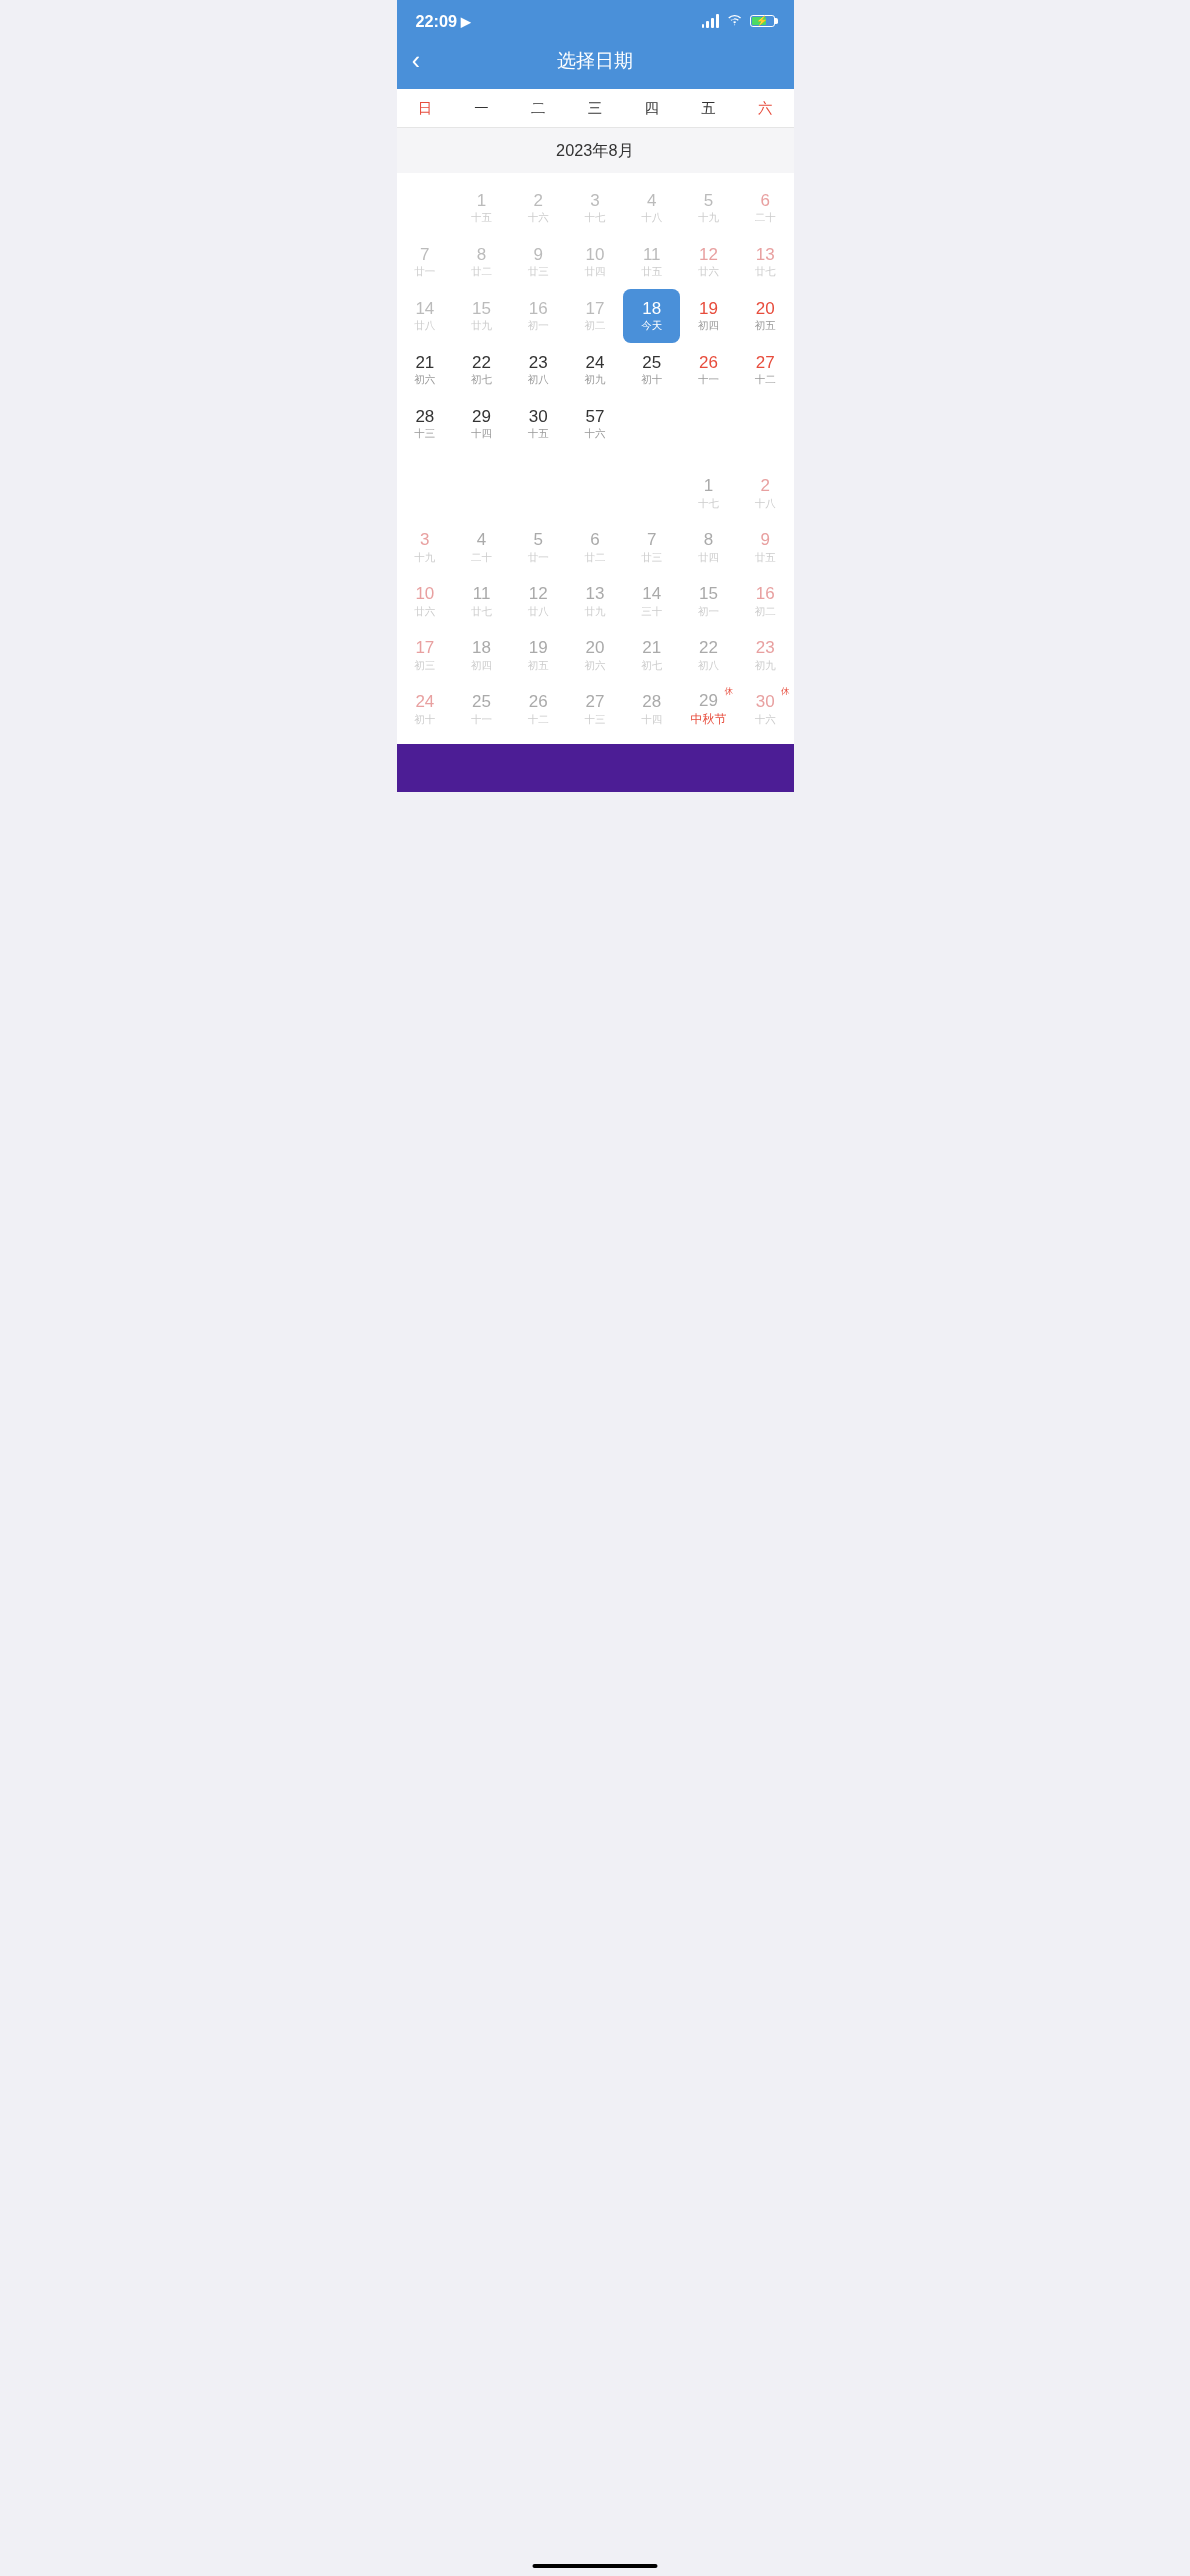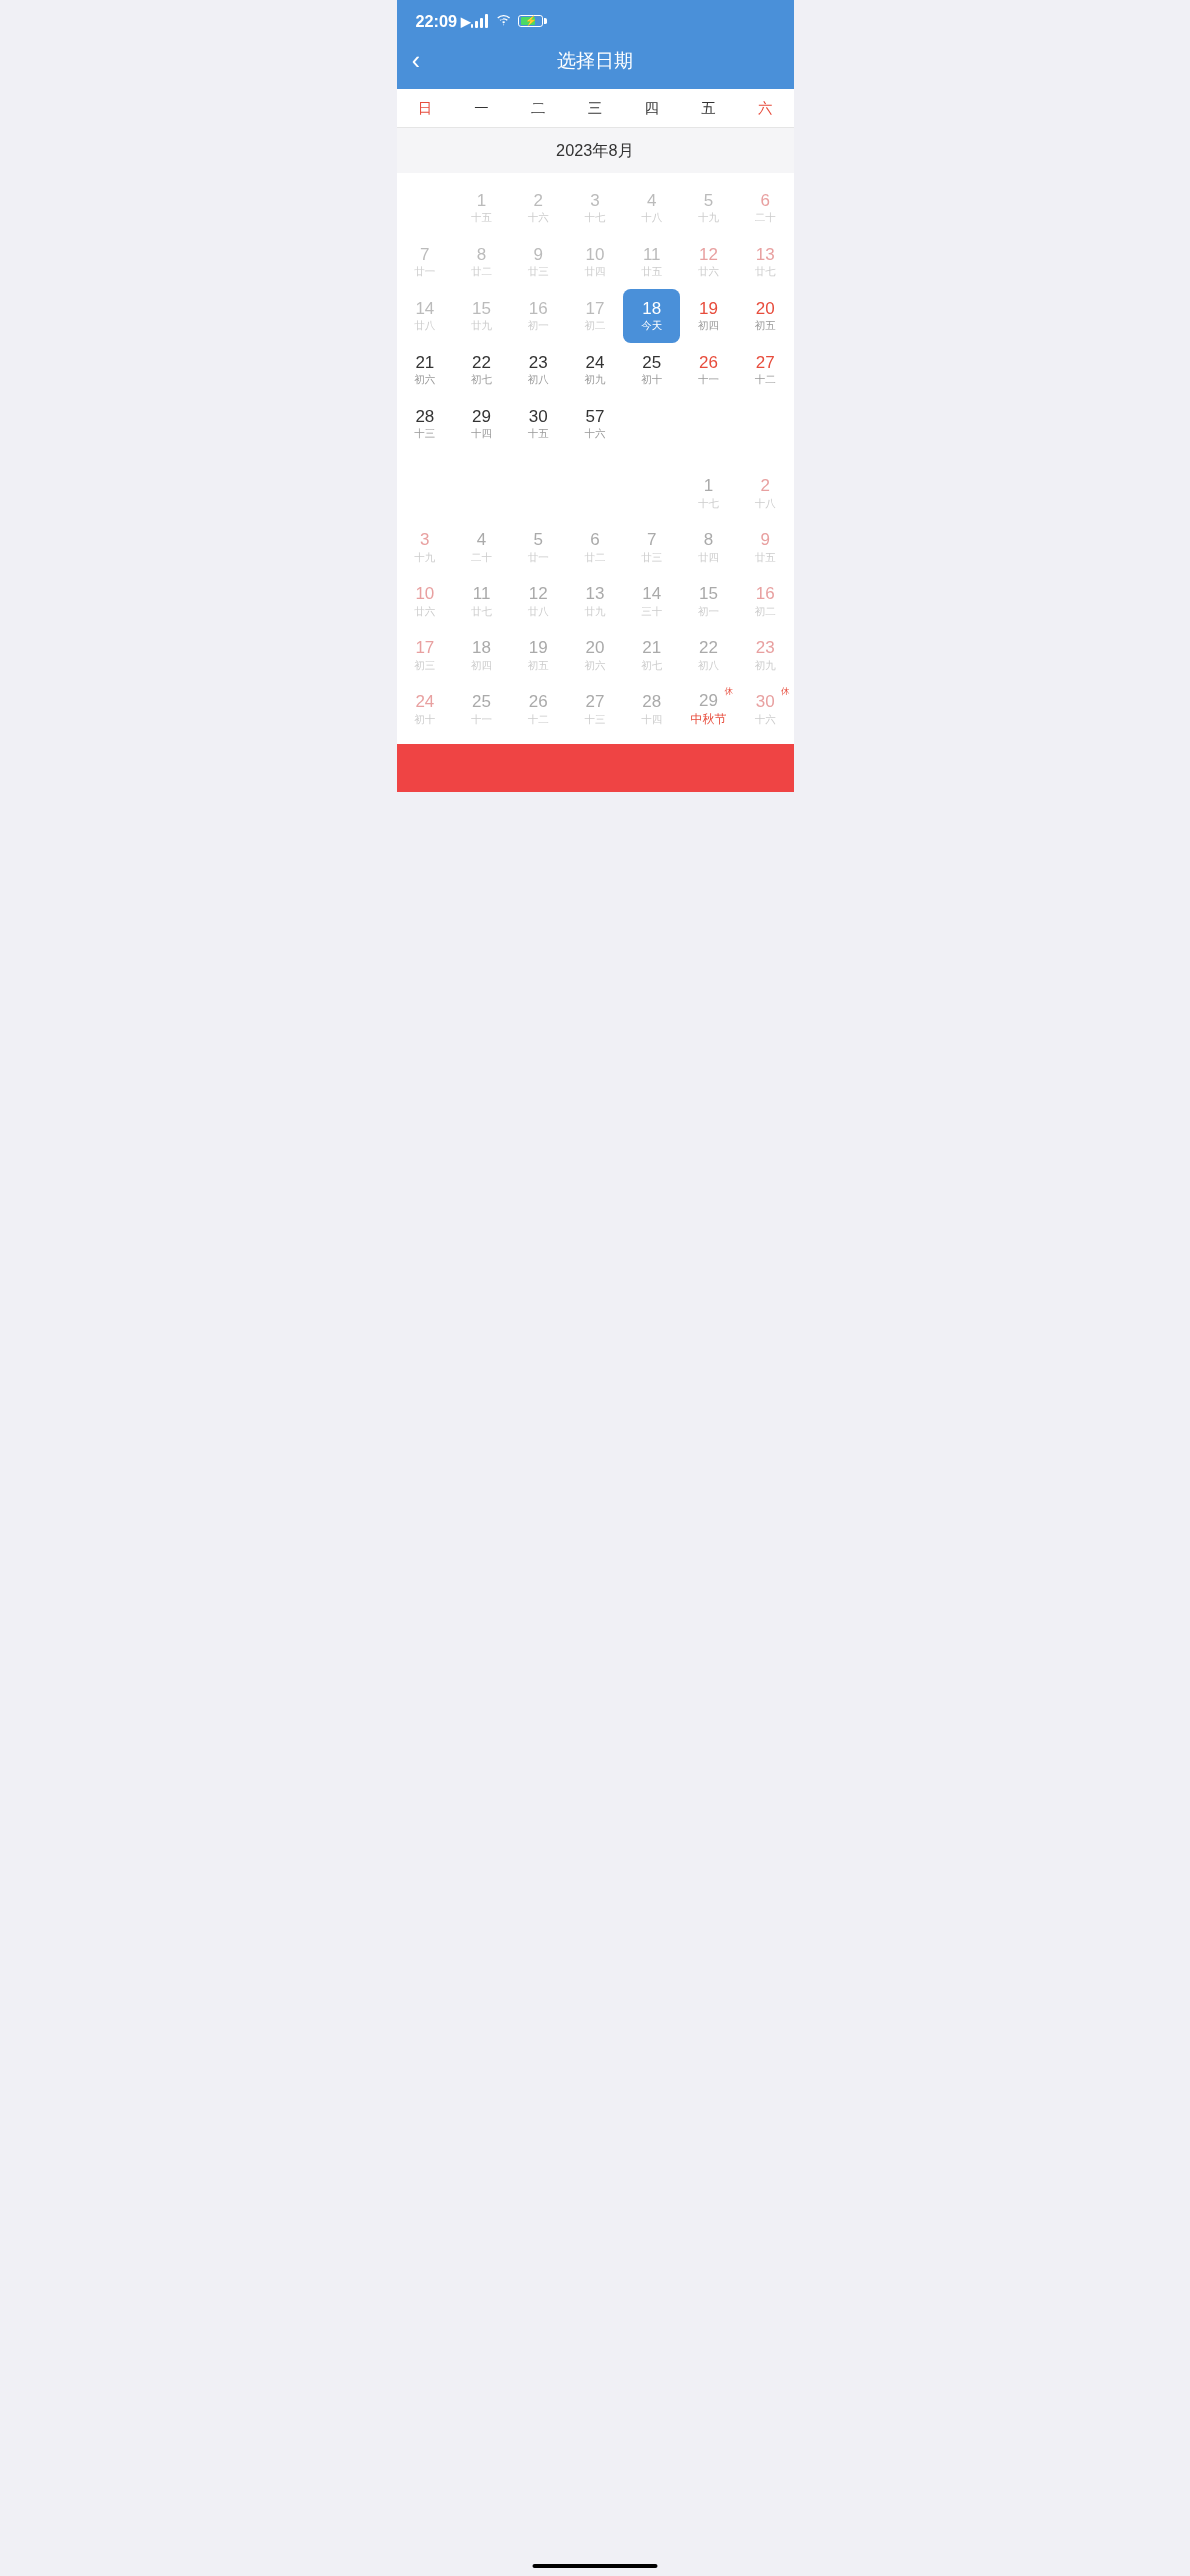--- a/index.html
+++ b/index.html
@@ -12,20 +12,21 @@
       min-height: 859px;
       margin: 0 auto;
       position: relative;
       overflow-x: hidden;
     }
 
     
     .status-bar {
       background: #4a90d9;
       display: flex;
+      justify-content: space-between;
       align-items: center;
       padding: 11.5px 19px 7.7px;
       color: white;
     }
     .status-time {
       font-size: 16.3px;
       font-weight: 600;
       display: flex;
       align-items: center;
       gap: 3.8px;
@@ -135,21 +136,21 @@
     .day-header {
       text-align: center;
       font-size: 14.4px;
       color: #333;
     }
     .day-header.sunday { color: #e74c3c; }
     .day-header.saturday { color: #e74c3c; }
 
     
     .calendar-scroll {
-      background: #ef4444;
+      background: #4c1d95;
       overflow-y: auto;
     }
 
     
     .month-section {
       margin-bottom: 0;
     }
     .month-header {
       background: #f5f5f7;
       text-align: center;

